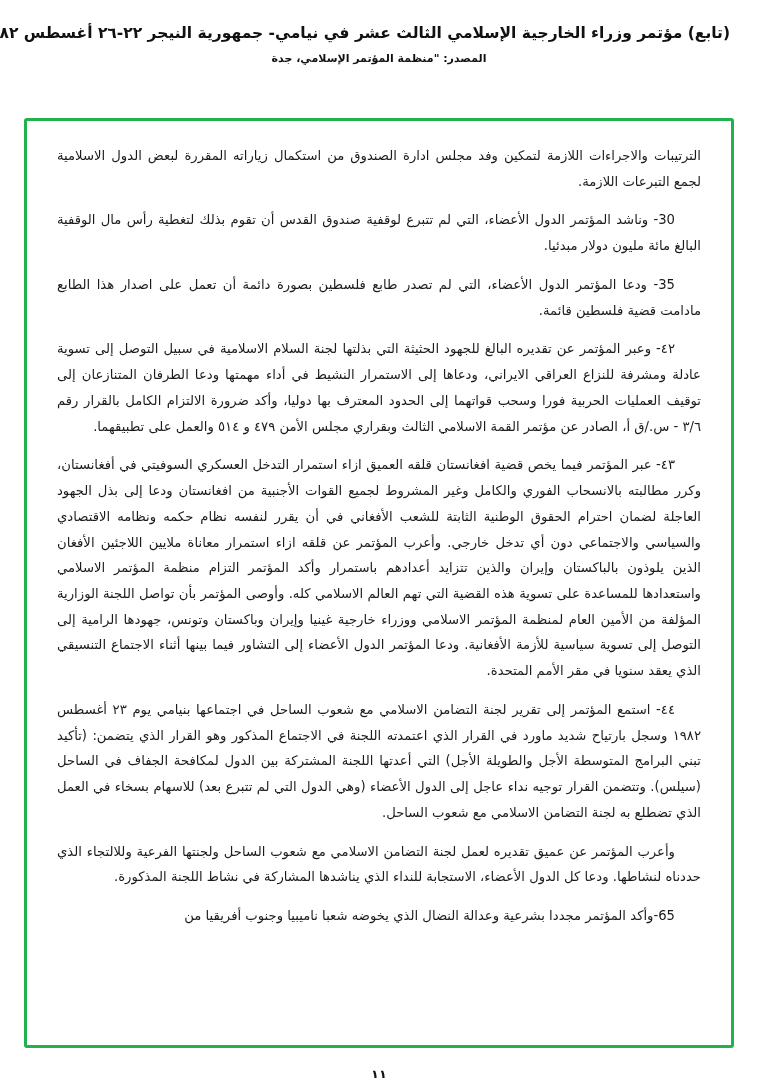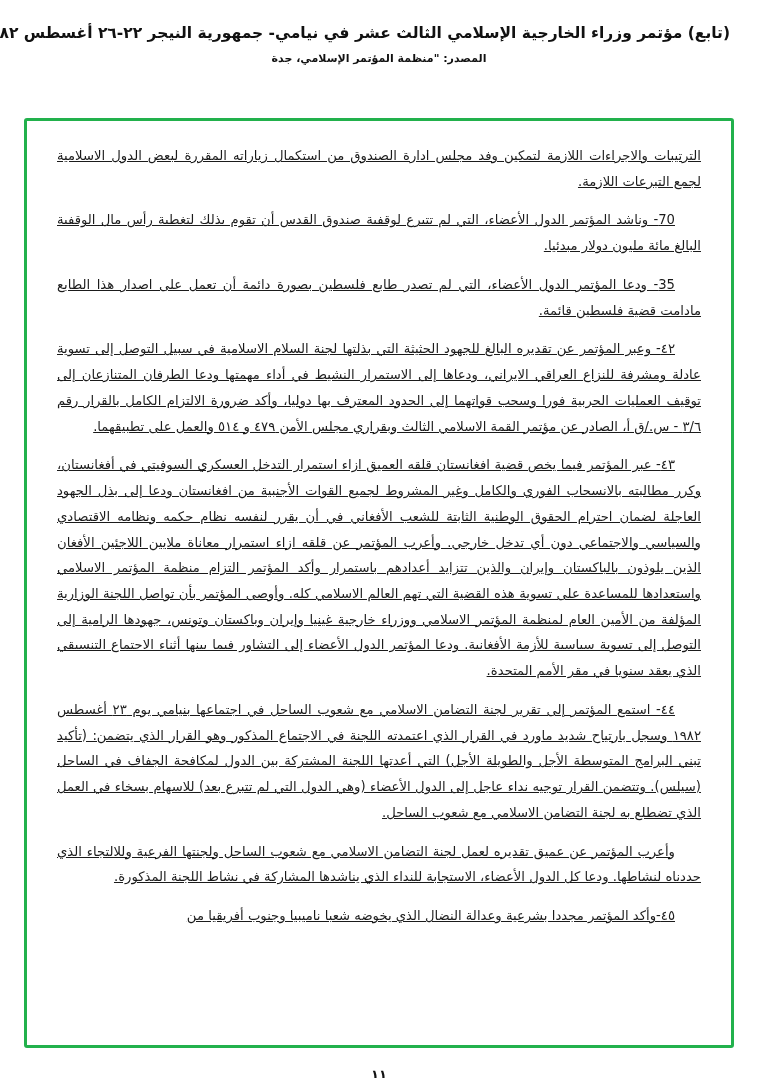--- a/index.html
+++ b/index.html
@@ -56,21 +56,20 @@
   .body-text {
     font-size: 13.2px;
     line-height: 1.95;
     text-align: justify;
     text-justify: inter-word;
     color: #1b1b1b;
   }
   .para {
     margin: 0 0 13px 0;
     text-align: justify;
-    text-decoration: underline;
   }
   .para.indent {
     text-indent: 26px;
   }
   .para.tight {
     margin-bottom: 11px;
   }
   .page-number {
     position: absolute;
     bottom: 18px;
@@ -89,25 +88,25 @@
 <div class="page">
 
   <div class="header">
     <div class="header-title">(تابع) مؤتمر وزراء الخارجية الإسلامي الثالث عشر في نيامي- جمهورية النيجر ٢٢-٢٦ أغسطس ١٩٨٢ - البيان الختامي</div>
     <div class="header-source">المصدر: "منظمة المؤتمر الإسلامي، جدة</div>
   </div>
 
   <div class="frame">
     <div class="body-text">
       <p class="para">الترتيبات والاجراءات اللازمة لتمكين وفد مجلس ادارة الصندوق من استكمال زياراته المقررة لبعض الدول الاسلامية لجمع التبرعات اللازمة.</p>
-      <p class="para indent">70- وناشد المؤتمر الدول الأعضاء، التي لم تتبرع لوقفية صندوق القدس أن تقوم بذلك لتغطية رأس مال الوقفية البالغ مائة مليون دولار مبدئيا.</p>
+      <p class="para indent">30- وناشد المؤتمر الدول الأعضاء، التي لم تتبرع لوقفية صندوق القدس أن تقوم بذلك لتغطية رأس مال الوقفية البالغ مائة مليون دولار مبدئيا.</p>
       <p class="para indent">35- ودعا المؤتمر الدول الأعضاء، التي لم تصدر طابع فلسطين بصورة دائمة أن تعمل على اصدار هذا الطابع مادامت قضية فلسطين قائمة.</p>
       <p class="para indent">٤٢- وعبر المؤتمر عن تقديره البالغ للجهود الحثيثة التي بذلتها لجنة السلام الاسلامية في سبيل التوصل إلى تسوية عادلة ومشرفة للنزاع العراقي الايراني، ودعاها إلى الاستمرار النشيط في أداء مهمتها ودعا الطرفان المتنازعان إلى توقيف العمليات الحربية فورا وسحب قواتهما إلى الحدود المعترف بها دوليا، وأكد ضرورة الالتزام الكامل بالقرار رقم ٣/٦ - س./ق أ، الصادر عن مؤتمر القمة الاسلامي الثالث وبقراري مجلس الأمن ٤٧٩ و ٥١٤ والعمل على تطبيقهما.</p>
       <p class="para indent">٤٣- عبر المؤتمر فيما يخص قضية افغانستان قلقه العميق ازاء استمرار التدخل العسكري السوفيتي في أفغانستان، وكرر مطالبته بالانسحاب الفوري والكامل وغير المشروط لجميع القوات الأجنبية من افغانستان ودعا إلى بذل الجهود العاجلة لضمان احترام الحقوق الوطنية الثابتة للشعب الأفغاني في أن يقرر لنفسه نظام حكمه ونظامه الاقتصادي والسياسي والاجتماعي دون أي تدخل خارجي. وأعرب المؤتمر عن قلقه ازاء استمرار معاناة ملايين اللاجئين الأفغان الذين يلوذون بالباكستان وإيران والذين تتزايد أعدادهم باستمرار وأكد المؤتمر التزام منظمة المؤتمر الاسلامي واستعدادها للمساعدة على تسوية هذه القضية التي تهم العالم الاسلامي كله. وأوصى المؤتمر بأن تواصل اللجنة الوزارية المؤلفة من الأمين العام لمنظمة المؤتمر الاسلامي ووزراء خارجية غينيا وإيران وباكستان وتونس، جهودها الرامية إلى التوصل إلى تسوية سياسية للأزمة الأفغانية. ودعا المؤتمر الدول الأعضاء إلى التشاور فيما بينها أثناء الاجتماع التنسيقي الذي يعقد سنويا في مقر الأمم المتحدة.</p>
       <p class="para indent">٤٤- استمع المؤتمر إلى تقرير لجنة التضامن الاسلامي مع شعوب الساحل في اجتماعها بنيامي يوم ٢٣ أغسطس ١٩٨٢ وسجل بارتياح شديد ماورد في القرار الذي اعتمدته اللجنة في الاجتماع المذكور وهو القرار الذي يتضمن: (تأكيد تبني البرامج المتوسطة الأجل والطويلة الأجل) التي أعدتها اللجنة المشتركة بين الدول لمكافحة الجفاف في الساحل (سيلس). وتتضمن القرار توجيه نداء عاجل إلى الدول الأعضاء (وهي الدول التي لم تتبرع بعد) للاسهام بسخاء في العمل الذي تضطلع به لجنة التضامن الاسلامي مع شعوب الساحل.</p>
       <p class="para indent">وأعرب المؤتمر عن عميق تقديره لعمل لجنة التضامن الاسلامي مع شعوب الساحل ولجنتها الفرعية وللالتجاء الذي حددناه لنشاطها. ودعا كل الدول الأعضاء، الاستجابة للنداء الذي يناشدها المشاركة في نشاط اللجنة المذكورة.</p>
-      <p class="para indent tight">٤٥-وأكد المؤتمر مجددا بشرعية وعدالة النضال الذي يخوضه شعبا ناميبيا وجنوب أفريقيا من</p>
+      <p class="para indent tight">65-وأكد المؤتمر مجددا بشرعية وعدالة النضال الذي يخوضه شعبا ناميبيا وجنوب أفريقيا من</p>
     </div>
   </div>
 
   <div class="page-number">١١</div>
 
 </div>
 
 </body></html>

